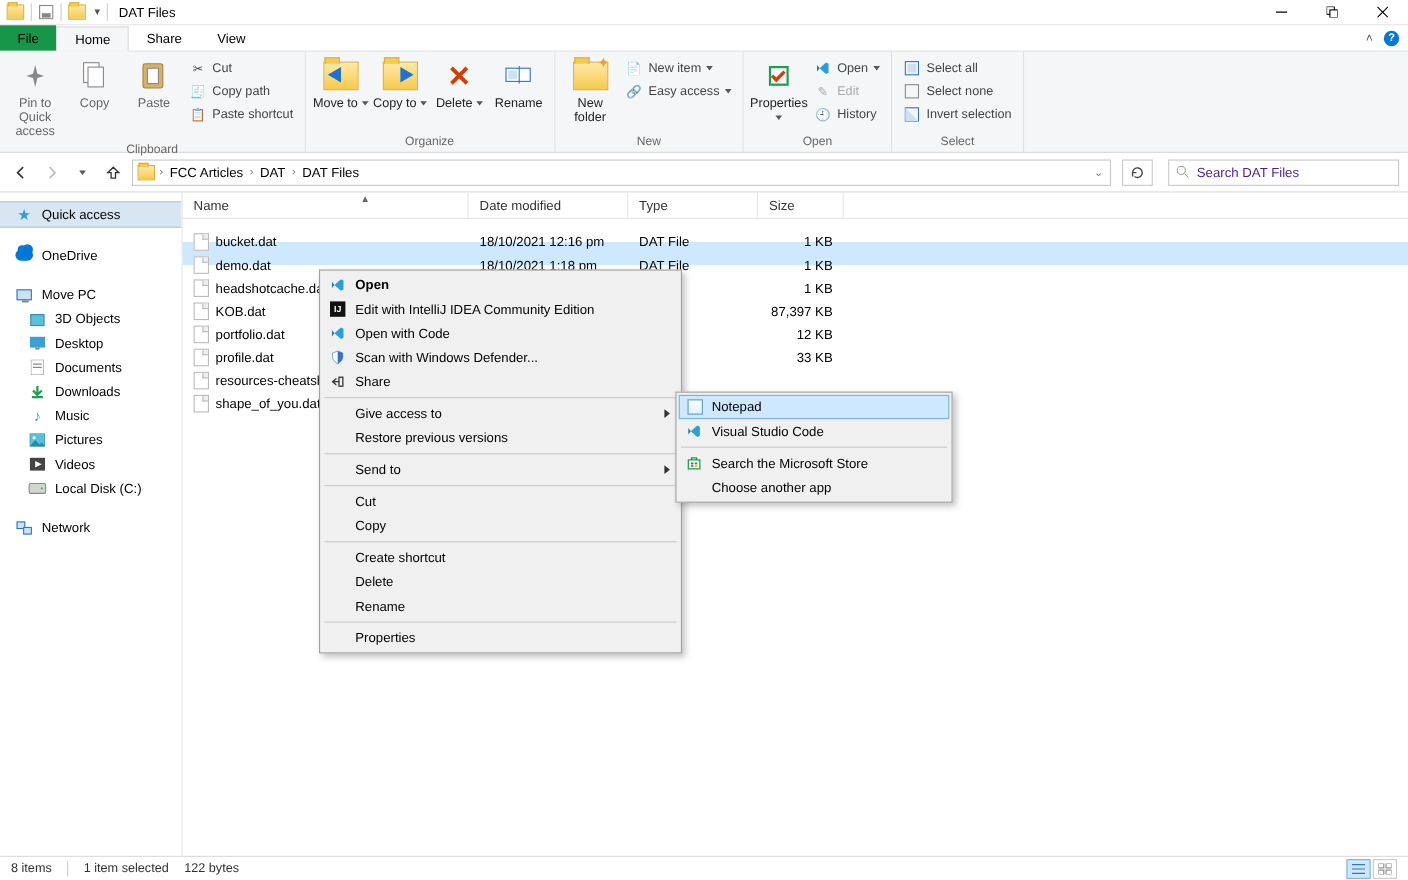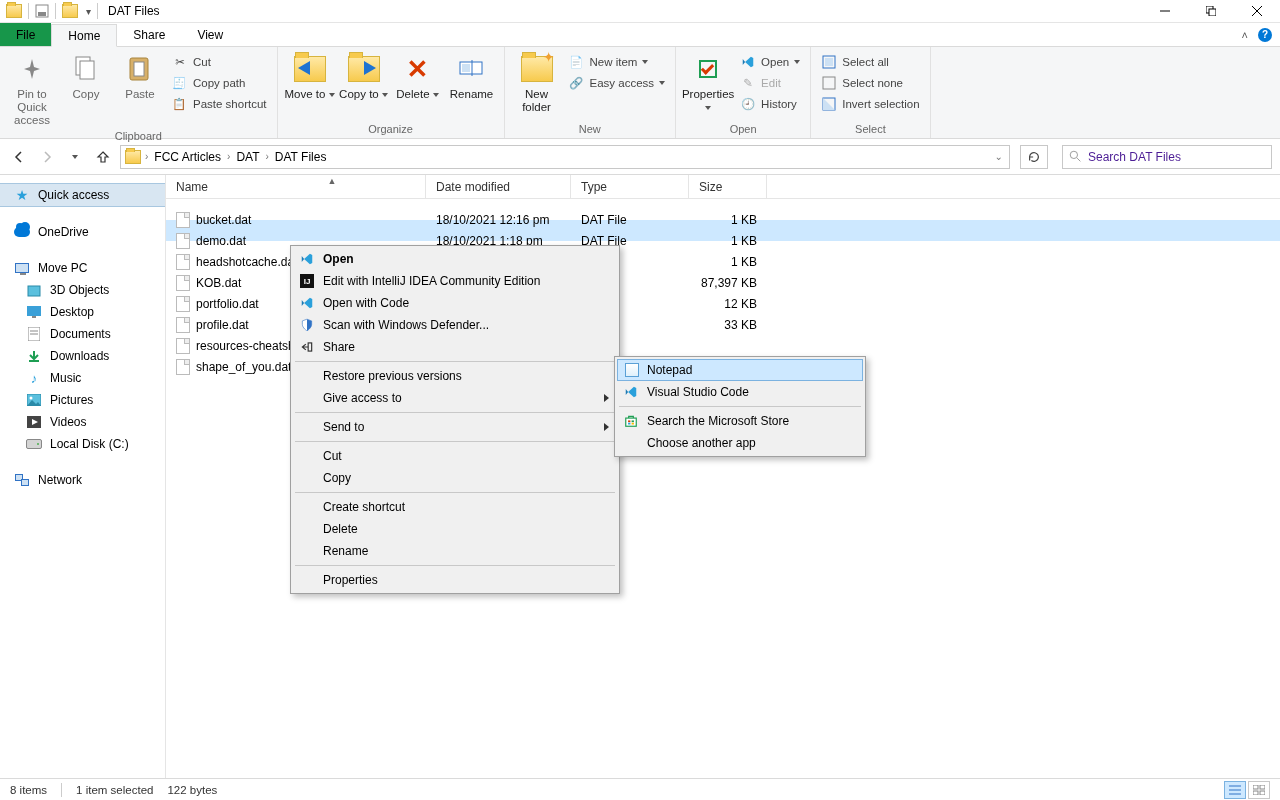--- a/index.html
+++ b/index.html
@@ -639,25 +639,25 @@
       <span class="mic">
         <svg width="14" height="14" viewBox="0 0 24 24">
           <path d="M4 12 L14 12 M10 7 L4 12 L10 17" fill="none" stroke="#333" stroke-width="2"></path>
           <rect x="14" y="5" width="6" height="14" fill="none" stroke="#333" stroke-width="2"></rect>
         </svg>
       </span>
       <span>Share</span>
     </div>
   <hr>
   <div class="item">
-      <span>Restore previous versions</span>
-    </div>
-  <div class="item">
       <span>Give access to</span>
       <span class="arrow"></span>
+    </div>
+  <div class="item">
+      <span>Restore previous versions</span>
     </div>
   <hr>
   <div class="item">
       <span>Send to</span>
       <span class="arrow"></span>
     </div>
   <hr>
   <div class="item">
       <span>Cut</span>
     </div>

